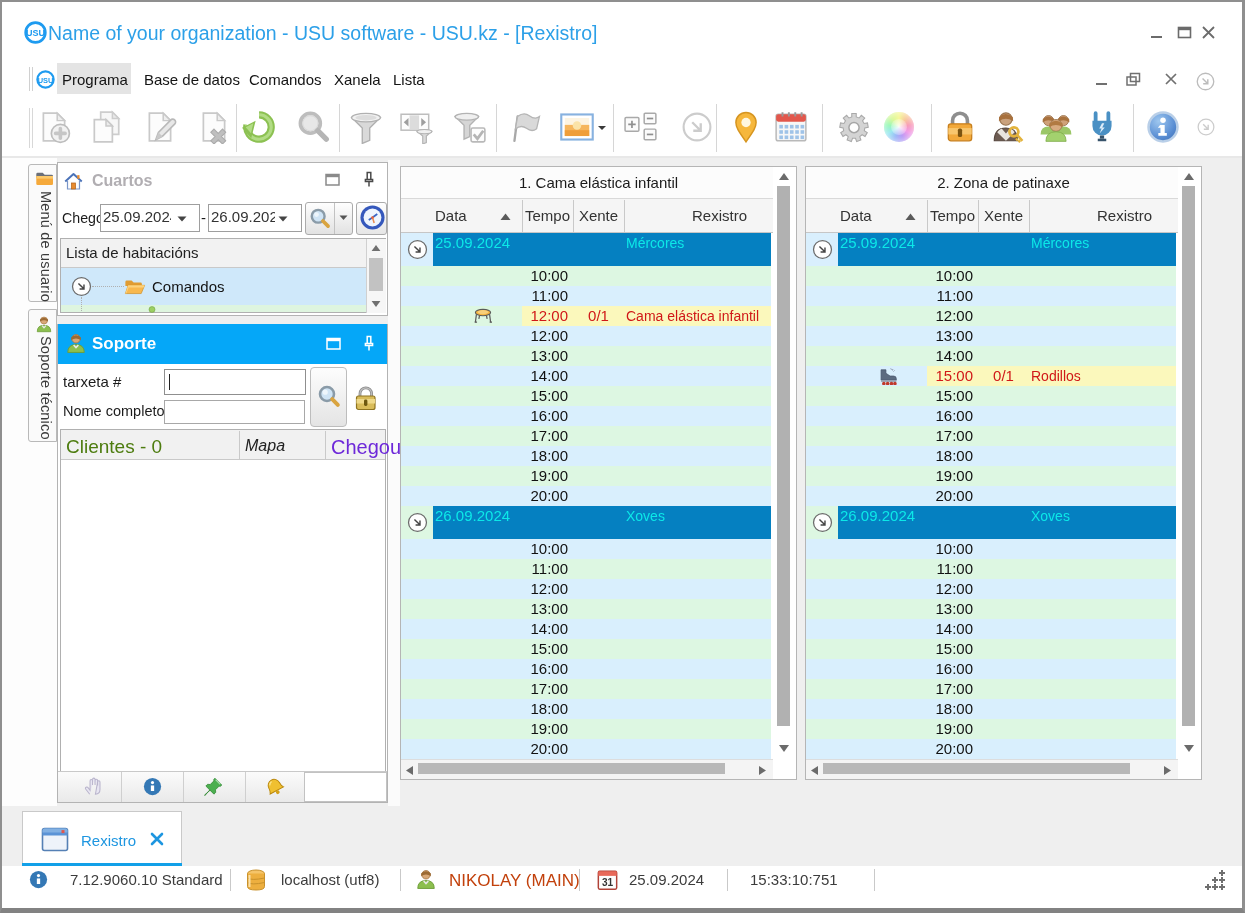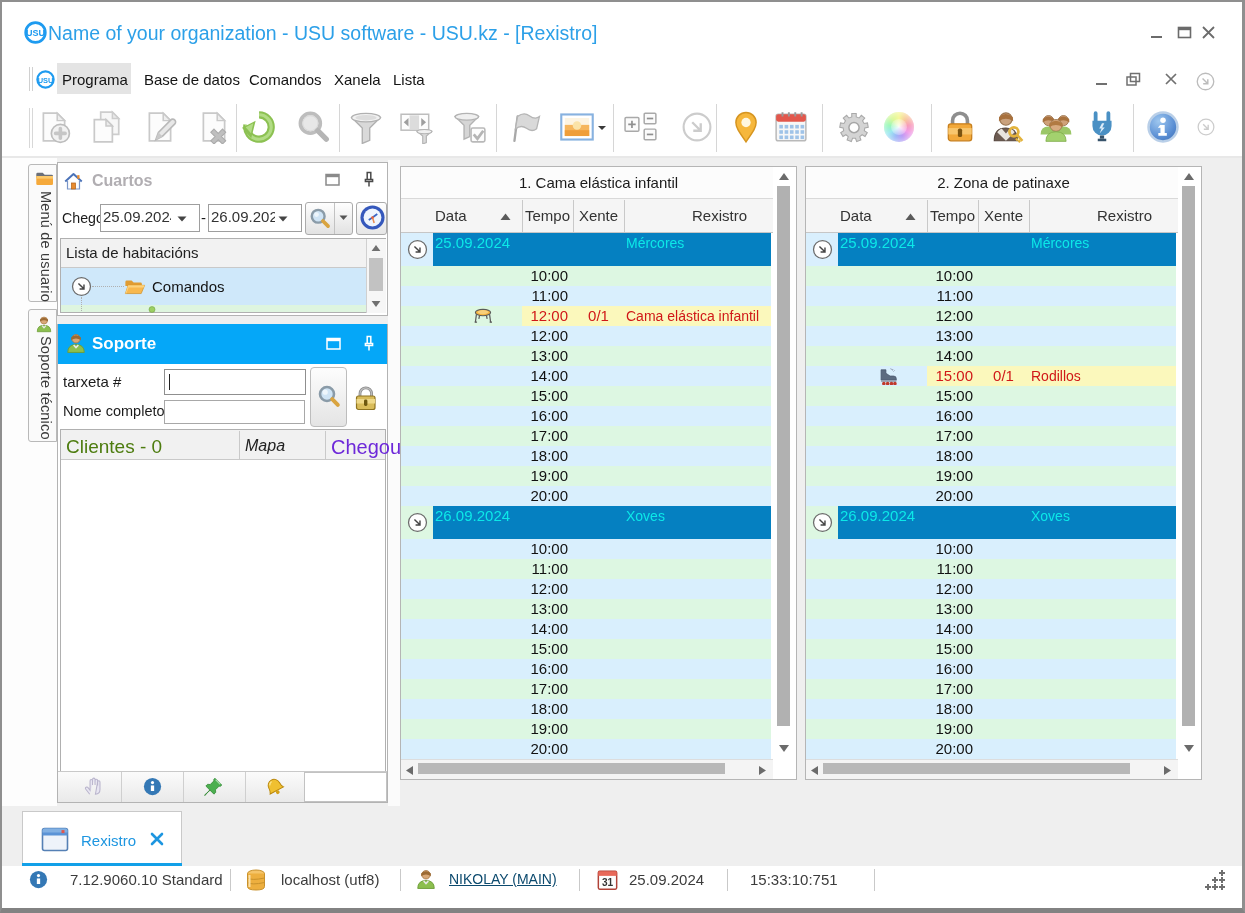--- a/index.html
+++ b/index.html
@@ -578,21 +578,21 @@
     <path d="M2 2 l10 10 m0 -10 l-10 10" stroke="#1e96e0" stroke-width="2.6" stroke-linecap="round"></path>
   </svg>
 <div class="" style="left:2px;top:866px;width:1240px;height:42px;background:#fff;"></div>
 <svg style="position:absolute;left:28px;top:869px" width="21" height="21" viewBox="0 0 28 28">
     <circle cx="14" cy="14" r="11.5" fill="#3478b5"></circle>
     <circle cx="14" cy="8.8" r="2.1" fill="#fff"></circle>
     <path d="M11.8 12.6 h4.4 v7.4 h-4.4 z" fill="#fff"></path>
   </svg>
 <div style="position:absolute;left:70px;top:871px;white-space:nowrap;font-size:15px;color:#3c3c3c;">7.12.9060.10 Standard</div>
 <div style="position:absolute;left:281px;top:871px;white-space:nowrap;font-size:15px;color:#3c3c3c;">localhost (utf8)</div>
-<div style="position:absolute;left:449px;top:871px;white-space:nowrap;font-size:14px;color:#0c4a6e;text-decoration:underline;">NIKOLAY (MAIN)</div>
+<div style="position:absolute;left:449px;top:871px;white-space:nowrap;font-size:17px;color:#c2410c;">NIKOLAY (MAIN)</div>
 <div style="position:absolute;left:629px;top:871px;white-space:nowrap;font-size:15px;color:#3c3c3c;">25.09.2024</div>
 <div style="position:absolute;left:750px;top:871px;white-space:nowrap;font-size:15px;color:#3c3c3c;">15:33:10:751</div>
 <div class="" style="left:230px;top:869px;width:1px;height:22px;background:#c9c9c9;"></div>
 <div class="" style="left:400px;top:869px;width:1px;height:22px;background:#c9c9c9;"></div>
 <div class="" style="left:579px;top:869px;width:1px;height:22px;background:#c9c9c9;"></div>
 <div class="" style="left:727px;top:869px;width:1px;height:22px;background:#c9c9c9;"></div>
 <div class="" style="left:874px;top:869px;width:1px;height:22px;background:#c9c9c9;"></div>
 <svg style="position:absolute;left:245px;top:868px" width="22" height="23" viewBox="0 0 22 23">
     <ellipse cx="11" cy="5.5" rx="8.5" ry="3.5" fill="#f5c469" stroke="#c8912c" stroke-width="1"></ellipse>
     <path d="M2.5 5.5 v13 q0 3.5 8.5 3.5 q8.5 0 8.5 -3.5 v-13" fill="#edaf3f" stroke="#c8912c" stroke-width="1"></path>

